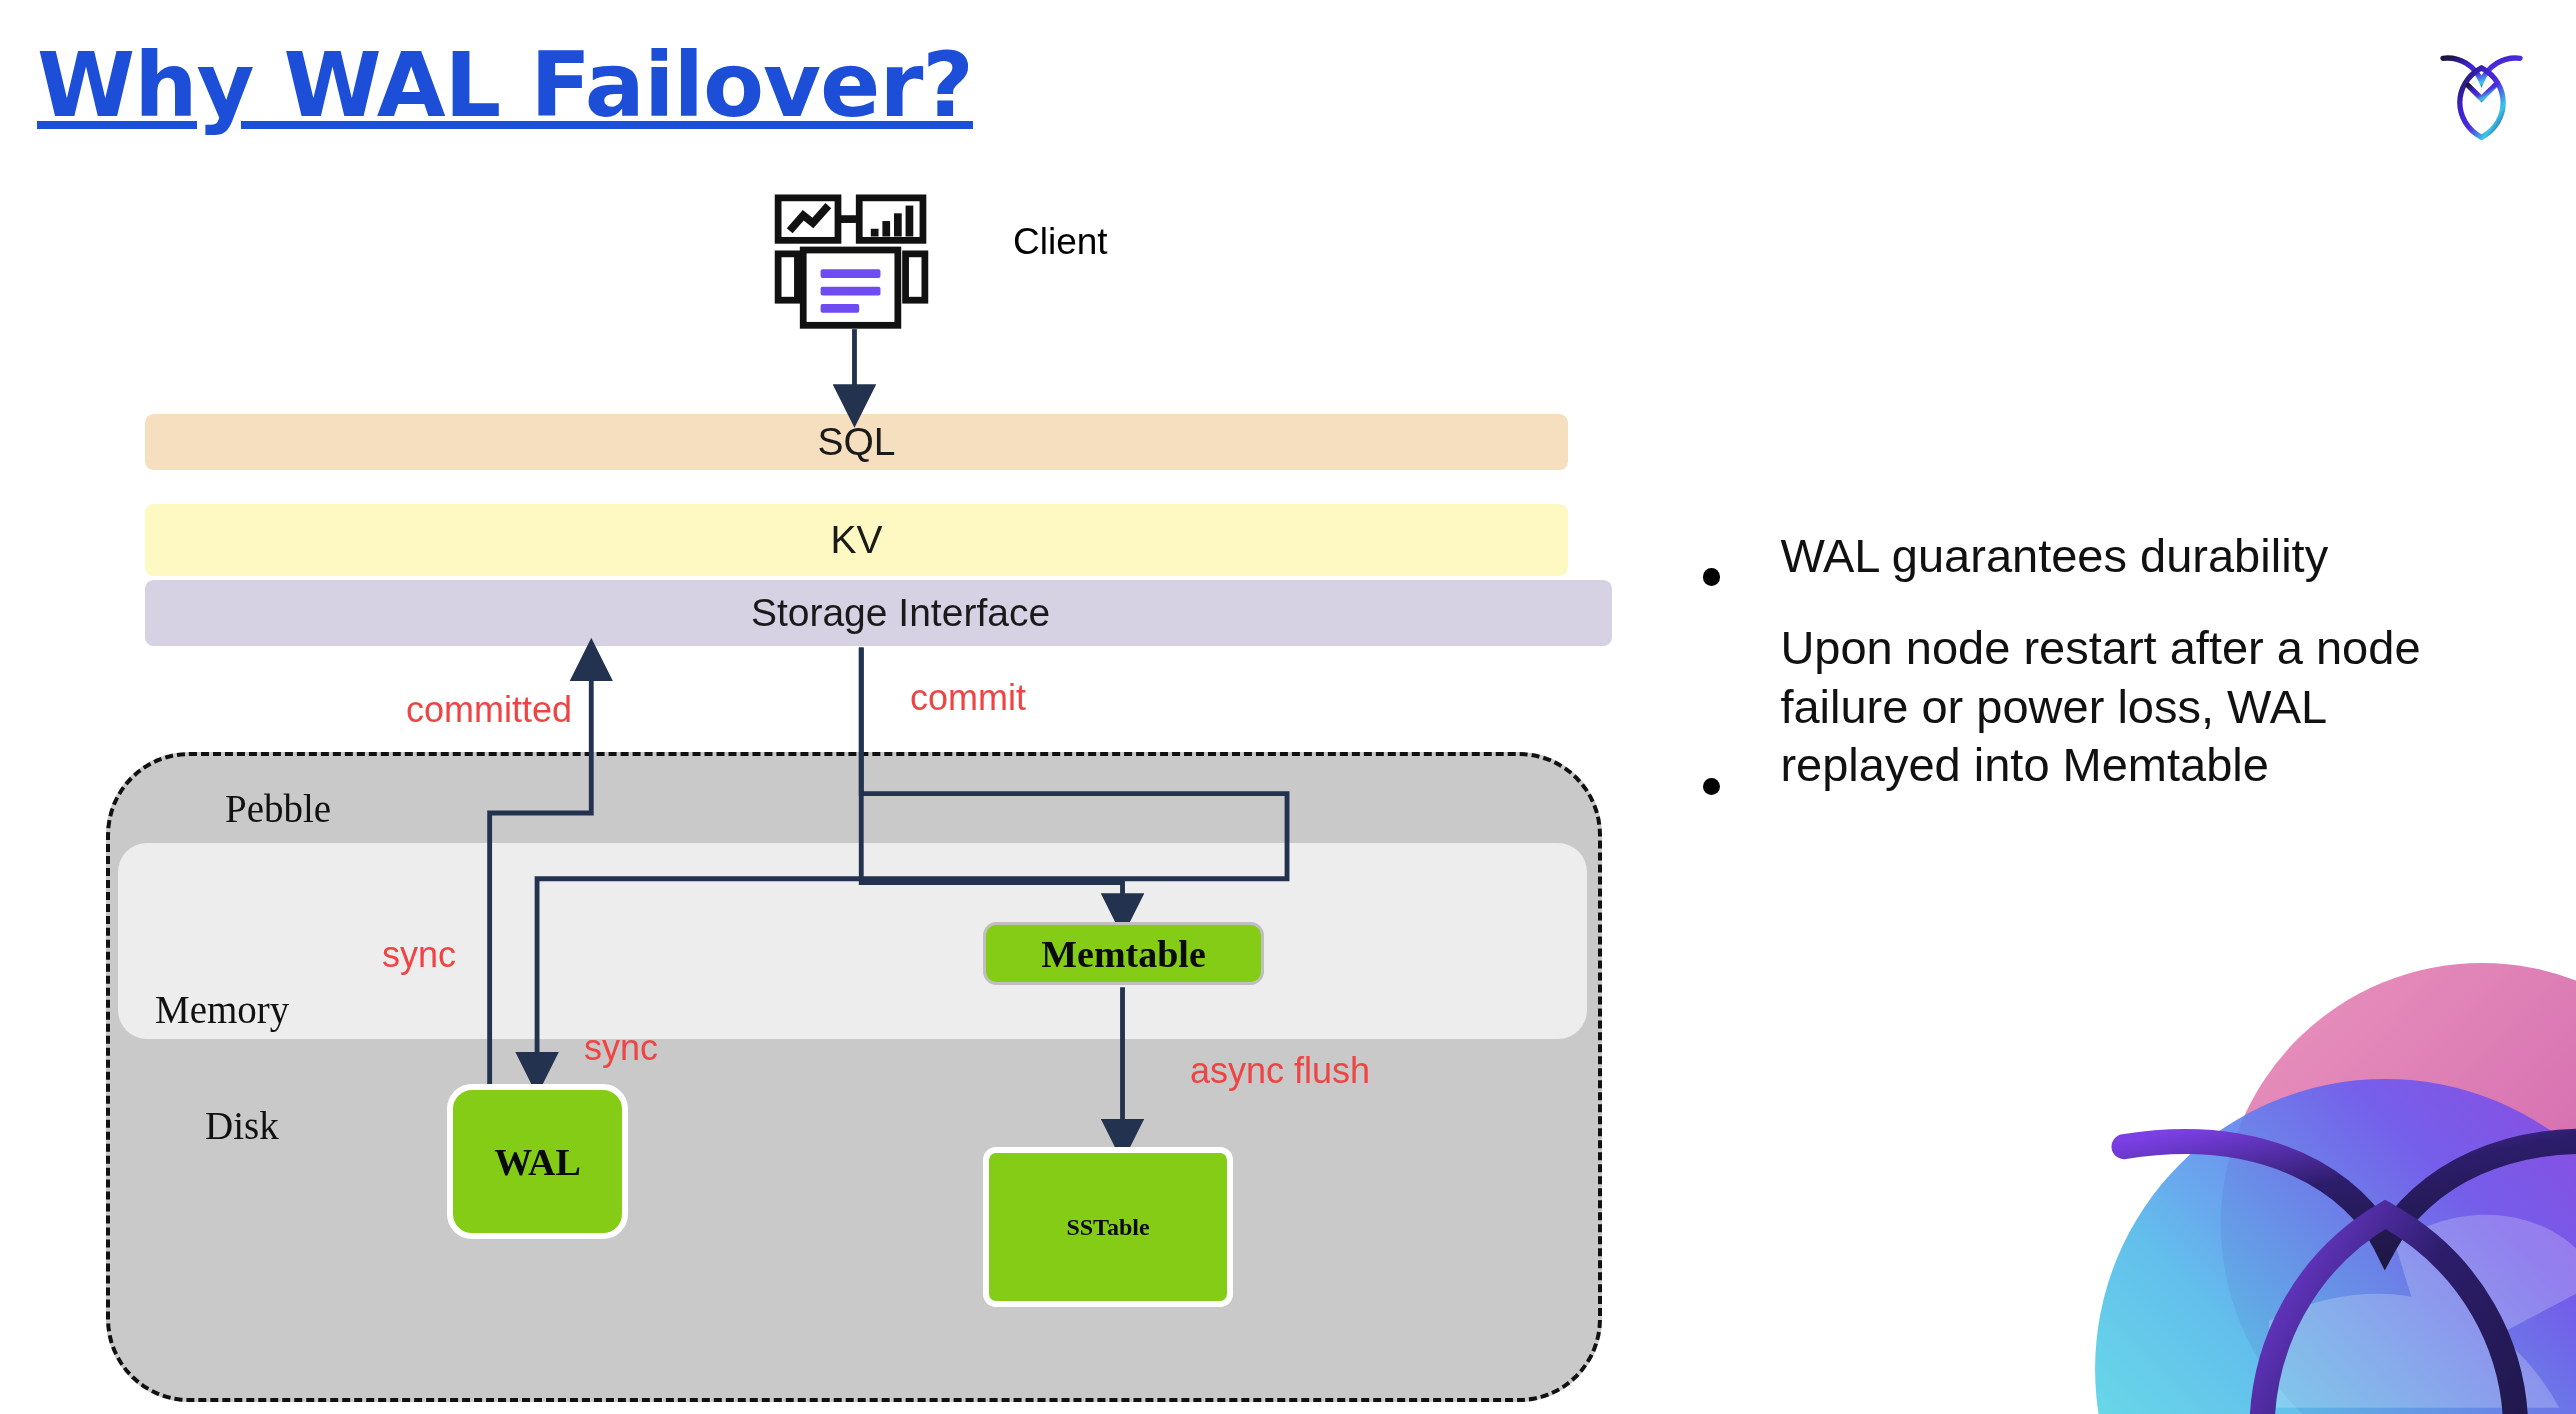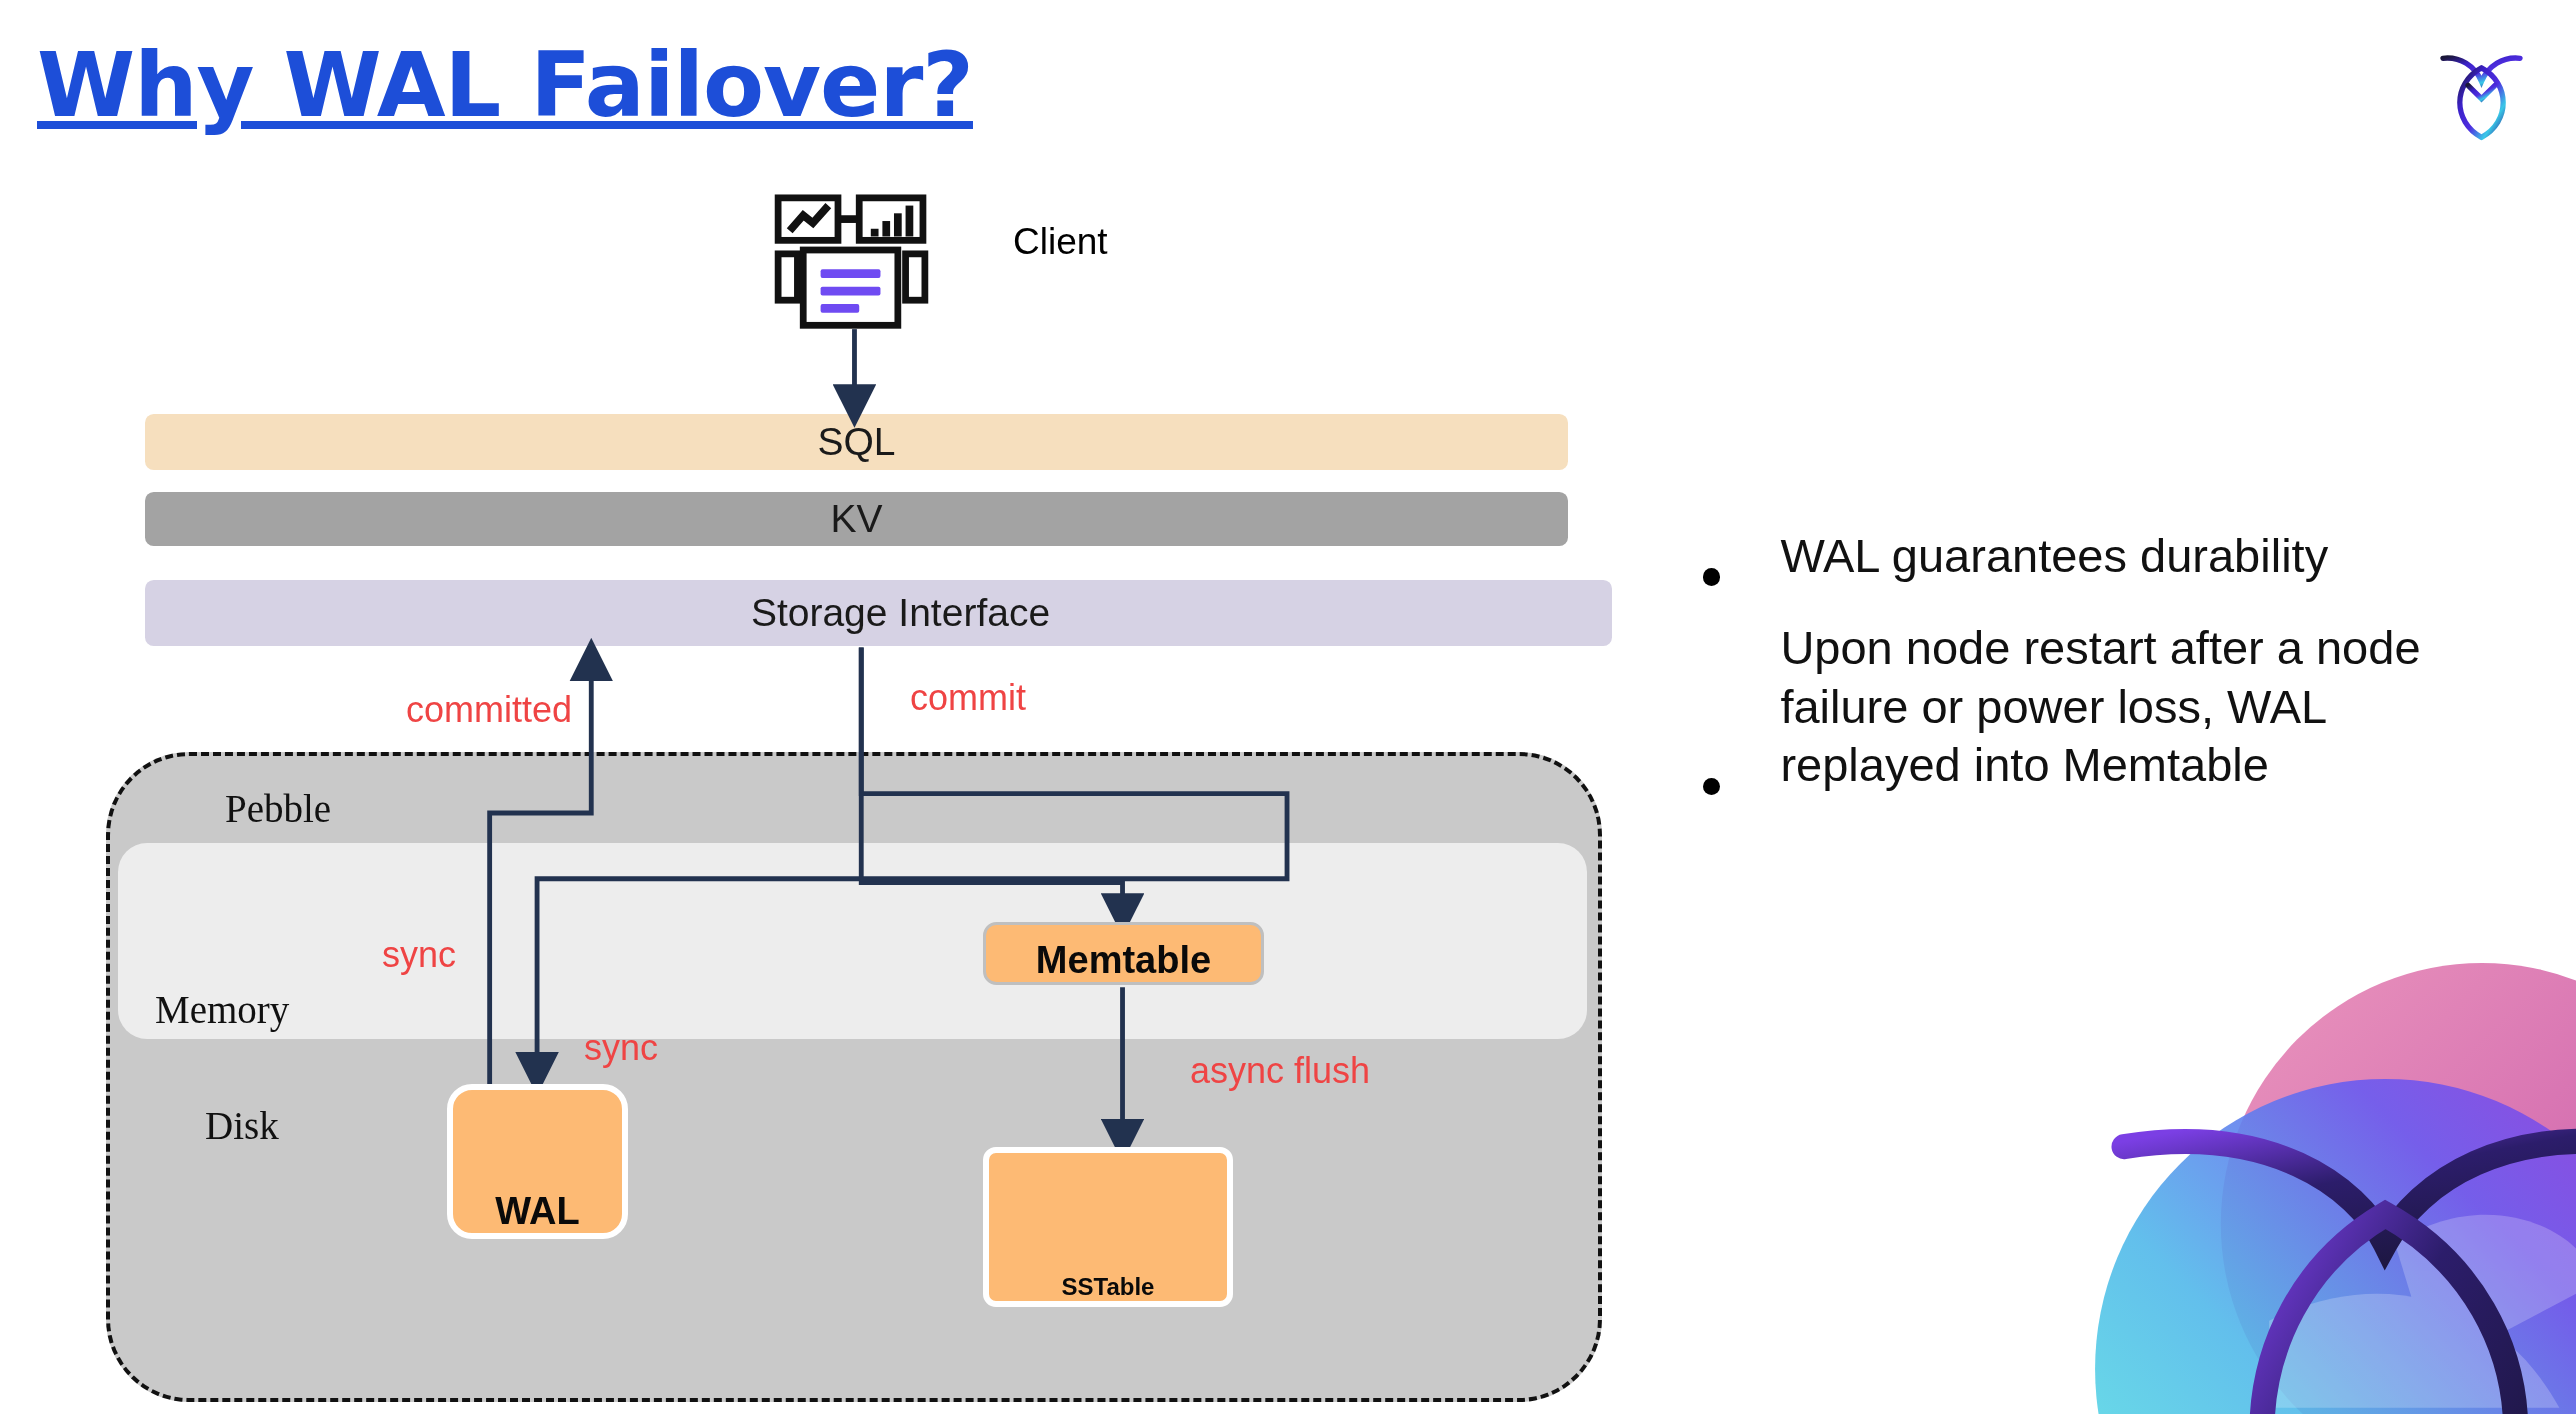--- a/index.html
+++ b/index.html
@@ -39,21 +39,21 @@
 
   
   .bar{
     position:absolute;left:145px;width:1423px;
     border-radius:8.7px;
     display:flex;align-items:center;justify-content:center;
     font-family:Liberation Sans, sans-serif;
     font-size:39px;color:#1a1a1a;
   }
   .bar-sql{top:414px;height:56px;background:#F6DFBE;}
-  .bar-kv{top:492px;height:54px;background:#a3a3a3;}
+  .bar-kv{top:504px;height:72px;background:#fef9c3;}
   .bar-storage{top:580px;height:66px;background:#D6D2E4;padding-left:44px;}
 
   
   .pebble{
     position:absolute;left:106px;top:752px;width:1496px;height:650px;
     background:#C9C9C9;
     border:4.8px dashed #111111;
     border-radius:83px;
     box-sizing:border-box;
   }
@@ -70,23 +70,23 @@
     font-family:"Liberation Serif", serif;font-size:39px;color:#111;
   }
   .disk-label{
     position:absolute;left:205px;top:1103px;
     font-family:"Liberation Serif", serif;font-size:39px;color:#111;
   }
 
   
   .node{
     position:absolute;
-    background:#fdba74;
-    display:flex;align-items:flex-end;justify-content:center;
-    font-family:Liberation Sans, sans-serif;font-weight:bold;color:#0a0a0a;
+    background:#84cc16;
+    display:flex;align-items:center;justify-content:center;
+    font-family:Liberation Serif, serif;font-weight:bold;color:#0a0a0a;
     box-sizing:border-box;
   }
   .node-memtable{
     left:983px;top:922px;width:281px;height:63px;
     border:3.9px solid #BFBFBF;border-radius:13.5px;font-size:38px;
   }
   .node-wal{
     left:447px;top:1084px;width:181px;height:155px;
     border:6.8px solid #FFFFFF;border-radius:25px;font-size:38px;
   }

